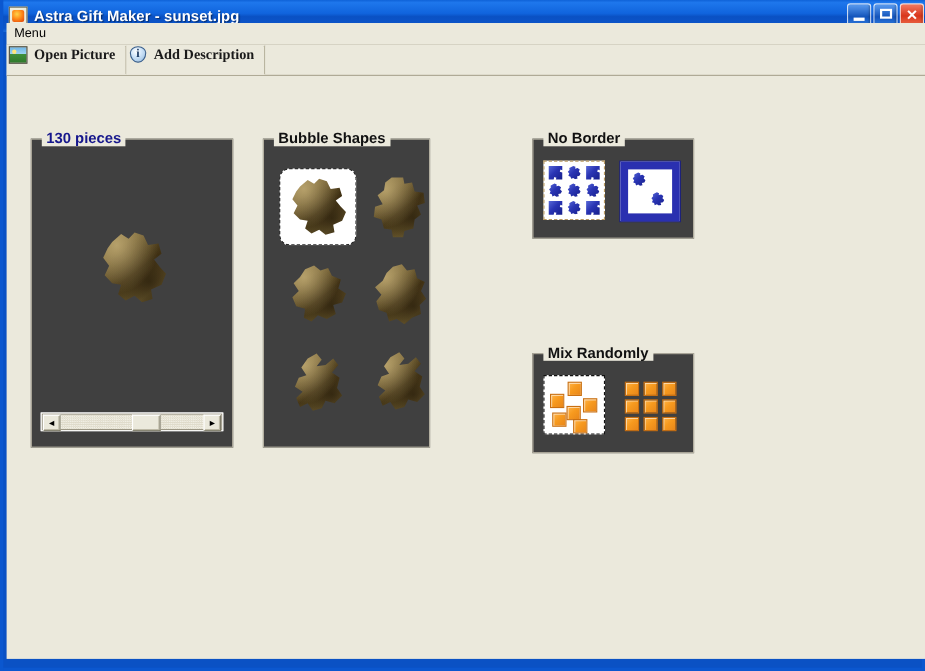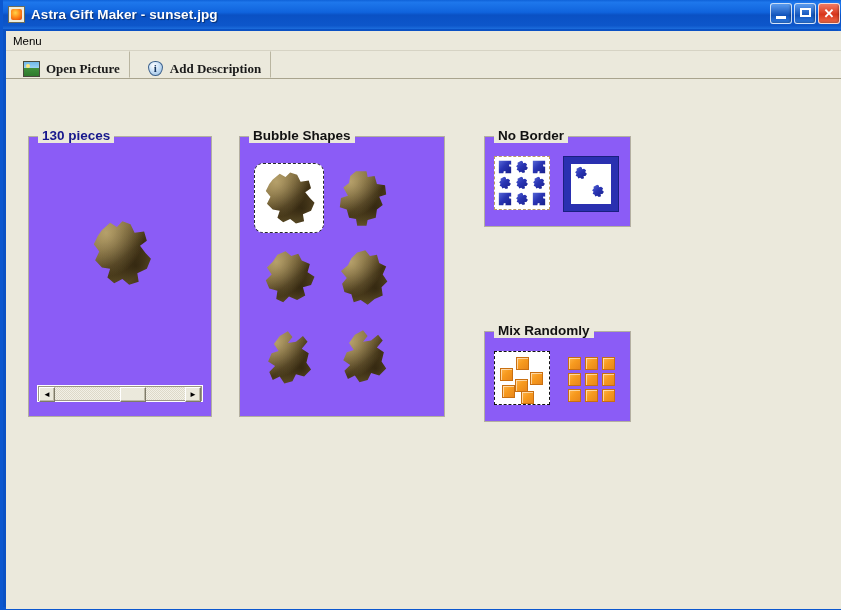--- a/index.html
+++ b/index.html
@@ -90,21 +90,21 @@
   }
   .winbtn.close::after {
     content:"\2715"; position:absolute; left:0; right:0; top:-1px;
     text-align:center; color:#fff; font-size:13px; font-weight:bold;
     font-family:"Liberation Sans",sans-serif; line-height:21px;
   }
 
   
   #client {
     position: absolute;
-    left: 3px; top: 31px;
+    left: 3px; top: 21px;
     width: 835px; height: 578px;
     background: #ebe9dc;
     overflow: hidden;
   }
 
   
   #menubar {
     position: absolute;
     left: 0; top: 0;
     width: 835px; height: 19px;
@@ -124,23 +124,23 @@
     position: absolute;
     left: 0; top: 20px;
     width: 835px; height: 27px;
     background: #ebe9dc;
     border-bottom: 1px solid #a9a48e;
     display: flex;
     align-items: stretch;
   }
   .tbtn {
     display: flex;
-    align-items: flex-end;
+    align-items: flex-start;
     gap: 6px;
-    padding: 0 9px 0 16px;
+    padding: 0 9px 0 1px;
     border-left: 1px solid #ebe9dc;
     border-right: 1px solid #b9b5a0;
     border-top: 1px solid #ebe9dc;
     border-bottom: 1px solid #ebe9dc;
     box-sizing: border-box;
     height: 27px;
     white-space: nowrap;
   }
   .tbtn .lbl {
     font-size: 13px;
@@ -211,37 +211,37 @@
     content:""; position:absolute; left:2px; bottom:0;
     width:11px; height:6px; background:#ffffff; border:1px solid #26306f;
     box-sizing:border-box;
   }
 
   
   .groupbox {
     position: absolute;
     box-sizing: border-box;
     border: 1px solid #b3afa0;
-    background: #8b5cf6;
+    background: #404040;
   }
   .gb-legend {
     position: absolute;
     top: -9px; left: 9px;
     background: #ebe9dc;
     padding: 0 4px;
     font-size: 13.5px;
     font-weight: bold;
     white-space: nowrap;
     font-family: "Liberation Sans", sans-serif;
   }
   .gb-legend.blue { color: #16178c; }
   .gb-legend.dark { color: #111111; }
 
   #gb-pieces  { left: 22px;  top: 105px; width: 184px; height: 281px; }
-  #gb-shapes  { left: 233px; top: 105px; width: 206px; height: 281px; }
+  #gb-shapes  { left: 233px; top: 105px; width: 152px; height: 281px; }
   #gb-border  { left: 478px; top: 105px; width: 147px; height: 91px; }
   #gb-mix     { left: 478px; top: 300px; width: 147px; height: 91px; }
 
   
   .piece {
     position: relative;
     background:
       radial-gradient(ellipse at 28% 22%, rgba(190,170,120,.85) 0%, rgba(0,0,0,0) 55%),
       radial-gradient(ellipse at 72% 68%, rgba(40,30,14,.75) 0%, rgba(0,0,0,0) 60%),
       linear-gradient(142deg, #8d7c4e 0%, #6d5c34 28%, #4a3c1e 55%, #7a6a3e 78%, #382c14 100%);

